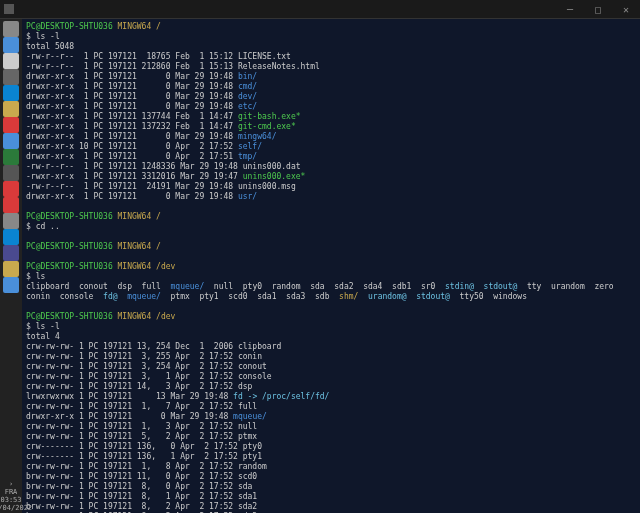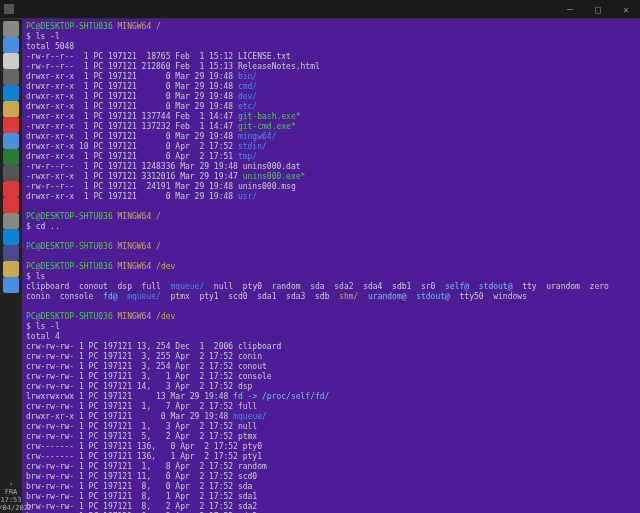--- a/index.html
+++ b/index.html
@@ -5,21 +5,21 @@
 html,body{margin:0;padding:0;width:640px;height:513px;background:#000;font-family:Consolas,monospace;font-size:8px;color:#ccc;overflow:hidden}
 .titlebar{height:18px;background:#1a1a1a;display:flex;align-items:center;justify-content:space-between;border-bottom:1px solid #333}
 .tb-left{display:flex;align-items:center;gap:4px;padding-left:4px}
 .tb-icon{width:10px;height:10px;background:#555}
 .tb-controls{display:flex}
 .tb-btn{width:28px;height:18px;display:flex;align-items:center;justify-content:center;color:#888;font-size:10px}
 .main{display:flex;height:495px}
 .launcher{width:22px;background:#222;display:flex;flex-direction:column;padding-top:2px;gap:3px;align-items:center;position:relative}
 .l-icon{width:16px;height:16px;border-radius:2px}
 .l-bot{position:absolute;bottom:2px;width:100%;display:flex;flex-direction:column;align-items:center;gap:0;color:#aaa;font-size:7px}
-.term{flex:1;background:#4c1d95;padding:3px 4px;line-height:10px;white-space:pre;overflow:hidden}
+.term{flex:1;background:#0f172a;padding:3px 4px;line-height:10px;white-space:pre;overflow:hidden}
 .p-user{color:#4ec94e}
 .p-tilde{color:#c9a94e}
 .p-path{color:#c9a94e}
 .fold{color:#4a8fd9}
 .exec{color:#4ec94e}
 .link{color:#6cc0e0}
 .dir{color:#4a8fd9}
 .gold{color:#c9a94e}
 </style>
 </head>
@@ -53,52 +53,52 @@
         <div class="l-icon" style="background: rgb(217, 58, 58);"></div>
         <div class="l-icon" style="background: rgb(136, 136, 136);"></div>
         <div class="l-icon" style="background: rgb(10, 132, 209);"></div>
         <div class="l-icon" style="background: rgb(74, 74, 143);"></div>
         <div class="l-icon" style="background: rgb(201, 169, 78);"></div>
         <div class="l-icon" style="background: rgb(74, 143, 217);"></div>
       </div>
     <div class="l-bot">
       <div>›</div>
       <div>FRA</div>
-      <div>17:53</div>
+      <div>03:53</div>
       <div>02/04/2022</div>
     </div>
   </div>
 
   <div class="term" id="term"><span class="p-user">PC@DESKTOP-SHTU036</span> <span class="p-tilde">MINGW64</span> <span class="p-path">/</span>
 $ ls -l
 total 5048
 -rw-r--r--  1 PC 197121  18765 Feb  1 15:12 LICENSE.txt
 -rw-r--r--  1 PC 197121 212860 Feb  1 15:13 ReleaseNotes.html
 drwxr-xr-x  1 PC 197121      0 Mar 29 19:48 <span class="fold">bin/</span>
 drwxr-xr-x  1 PC 197121      0 Mar 29 19:48 <span class="fold">cmd/</span>
 drwxr-xr-x  1 PC 197121      0 Mar 29 19:48 <span class="fold">dev/</span>
 drwxr-xr-x  1 PC 197121      0 Mar 29 19:48 <span class="fold">etc/</span>
 -rwxr-xr-x  1 PC 197121 137744 Feb  1 14:47 <span class="exec">git-bash.exe*</span>
 -rwxr-xr-x  1 PC 197121 137232 Feb  1 14:47 <span class="exec">git-cmd.exe*</span>
 drwxr-xr-x  1 PC 197121      0 Mar 29 19:48 <span class="fold">mingw64/</span>
-drwxr-xr-x 10 PC 197121      0 Apr  2 17:52 <span class="fold">stdin/</span>
+drwxr-xr-x 10 PC 197121      0 Apr  2 17:52 <span class="fold">self/</span>
 drwxr-xr-x  1 PC 197121      0 Apr  2 17:51 <span class="fold">tmp/</span>
 -rw-r--r--  1 PC 197121 1248336 Mar 29 19:48 unins000.dat
 -rwxr-xr-x  1 PC 197121 3312016 Mar 29 19:47 <span class="exec">unins000.exe*</span>
 -rw-r--r--  1 PC 197121  24191 Mar 29 19:48 unins000.msg
 drwxr-xr-x  1 PC 197121      0 Mar 29 19:48 <span class="fold">usr/</span>
 
 <span class="p-user">PC@DESKTOP-SHTU036</span> <span class="p-tilde">MINGW64</span> <span class="p-path">/</span>
 $ cd ..
 
 <span class="p-user">PC@DESKTOP-SHTU036</span> <span class="p-tilde">MINGW64</span> <span class="p-path">/</span>
 
 <span class="p-user">PC@DESKTOP-SHTU036</span> <span class="p-tilde">MINGW64</span> <span class="p-path">/dev</span>
 $ ls
-clipboard  conout  dsp  full  <span class="dir">mqueue/</span>  null  pty0  random  sda  sda2  sda4  sdb1  sr0  <span class="link">self@</span>  <span class="link">stdout@</span>  tty  urandom  zero
+clipboard  conout  dsp  full  <span class="dir">mqueue/</span>  null  pty0  random  sda  sda2  sda4  sdb1  sr0  <span class="link">stdin@</span>  <span class="link">stdout@</span>  tty  urandom  zero
 conin  console  <span class="link">fd@</span>  <span class="dir">mqueue/</span>  ptmx  pty1  scd0  sda1  sda3  sdb  <span class="gold">shm/</span>  <span class="link">urandom@</span>  <span class="link">stdout@</span>  tty50  windows
 
 <span class="p-user">PC@DESKTOP-SHTU036</span> <span class="p-tilde">MINGW64</span> <span class="p-path">/dev</span>
 $ ls -l
 total 4
 crw-rw-rw- 1 PC 197121 13, 254 Dec  1  2006 clipboard
 crw-rw-rw- 1 PC 197121  3, 255 Apr  2 17:52 conin
 crw-rw-rw- 1 PC 197121  3, 254 Apr  2 17:52 conout
 crw-rw-rw- 1 PC 197121  3,   1 Apr  2 17:52 console
 crw-rw-rw- 1 PC 197121 14,   3 Apr  2 17:52 dsp

